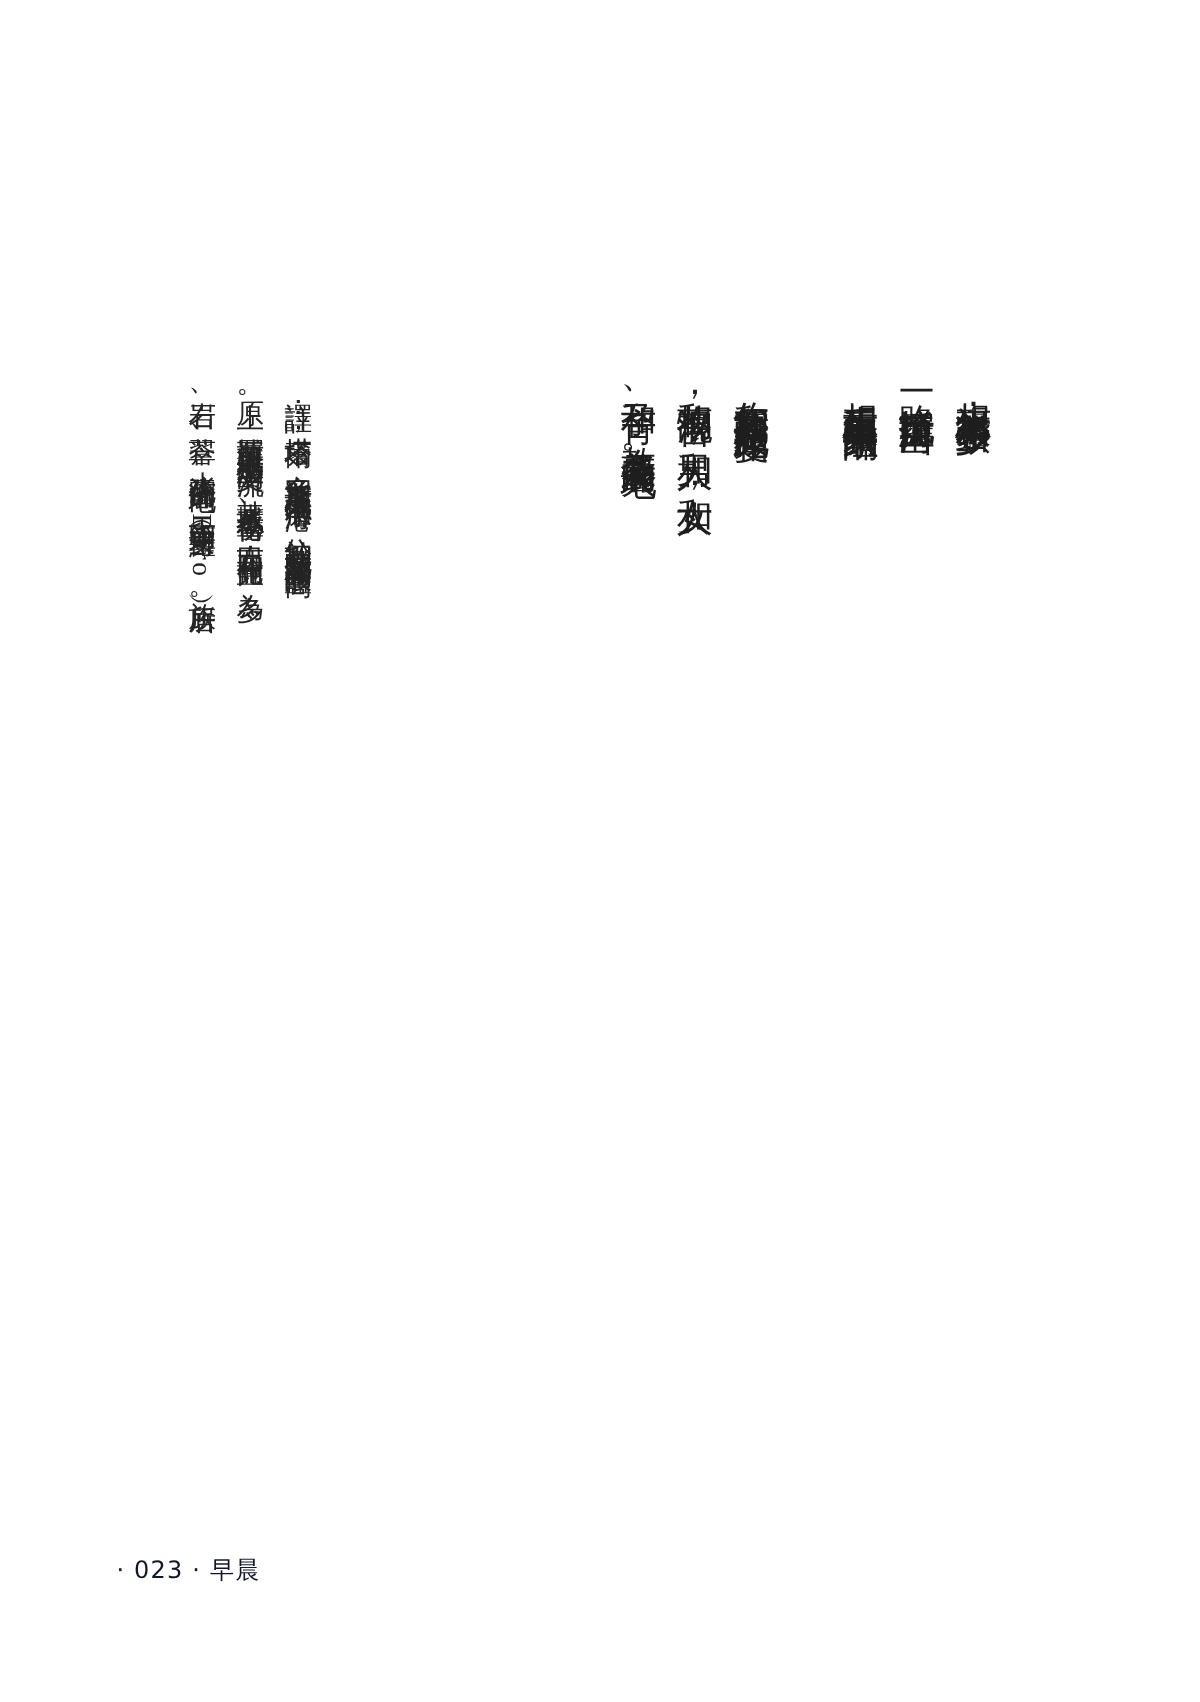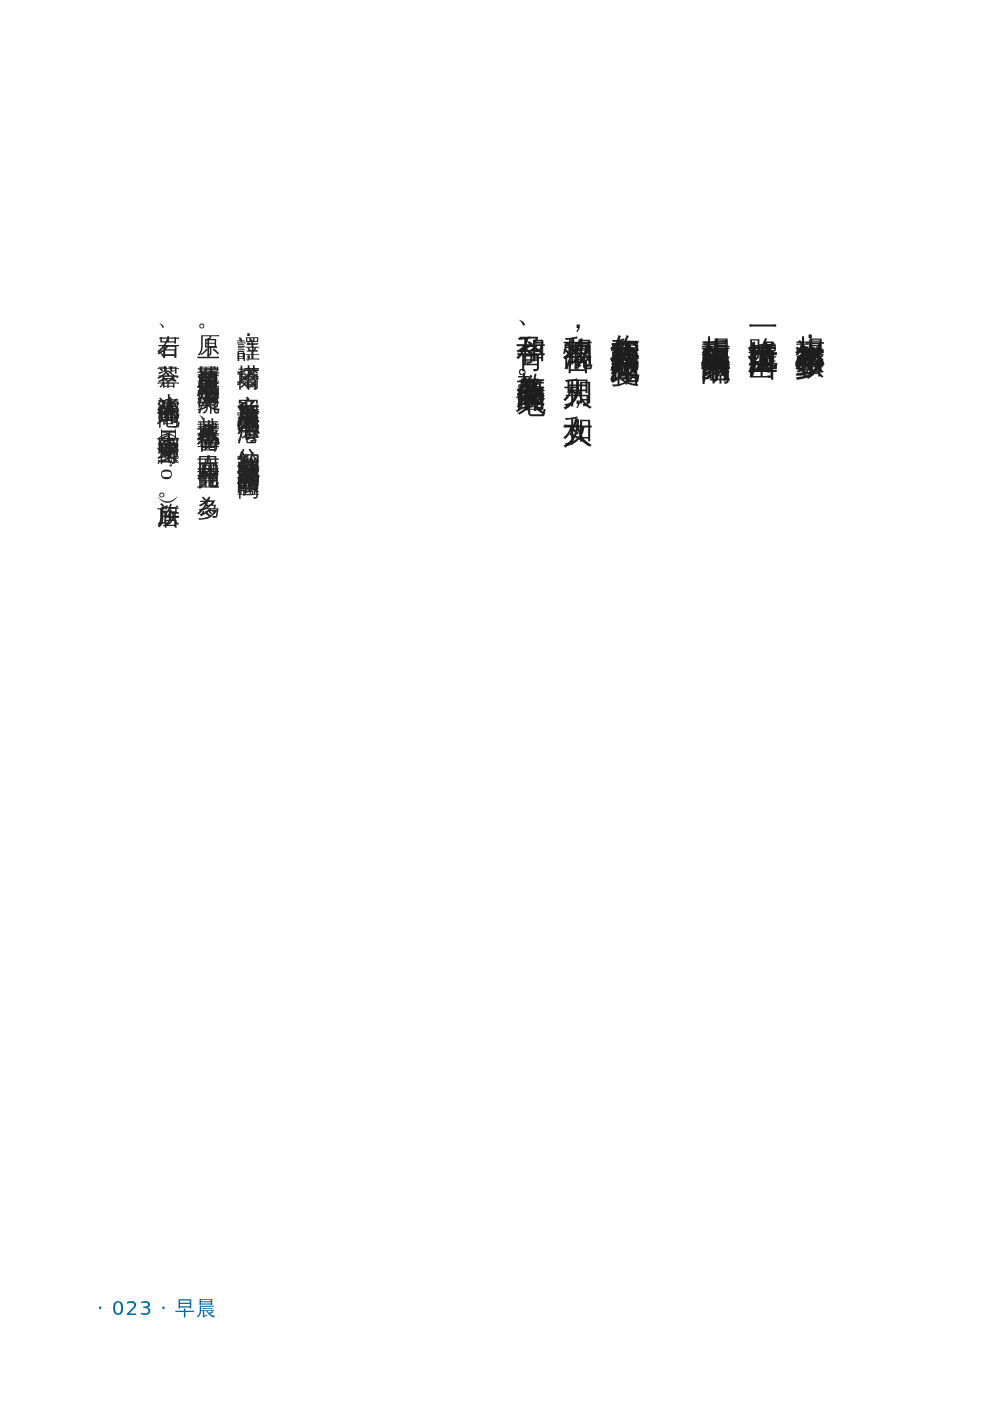--- a/index.html
+++ b/index.html
@@ -48,21 +48,21 @@
   }
 
   
   .footer {
     position: absolute;
     left: 97px;
     top: 1295px;
     font-family: "DejaVu Sans", "Liberation Sans", sans-serif;
     font-size: 20px;
     letter-spacing: 1px;
-    color: #0369a1;
+    color: #0f172a;
     white-space: nowrap;
     text-align: center;
   }
 </style>
 </head>
 <body>
 
 <div class="page">
 
   <div class="poem">

